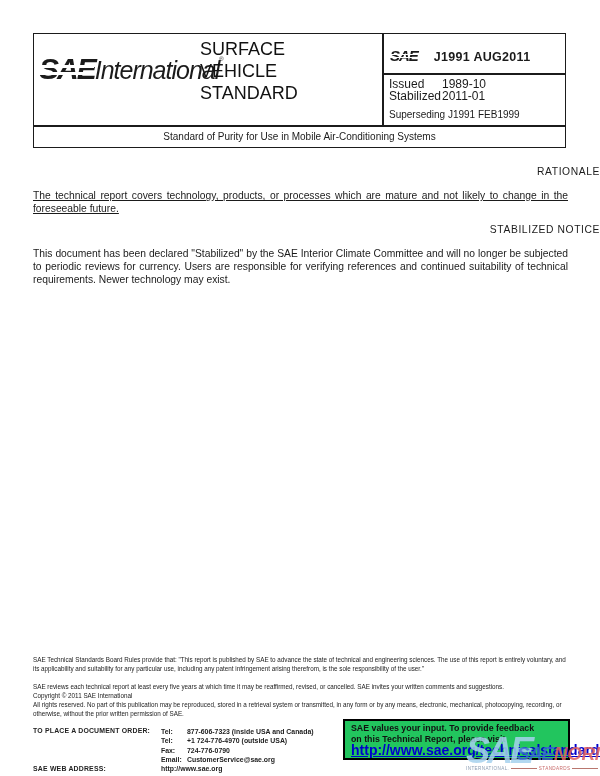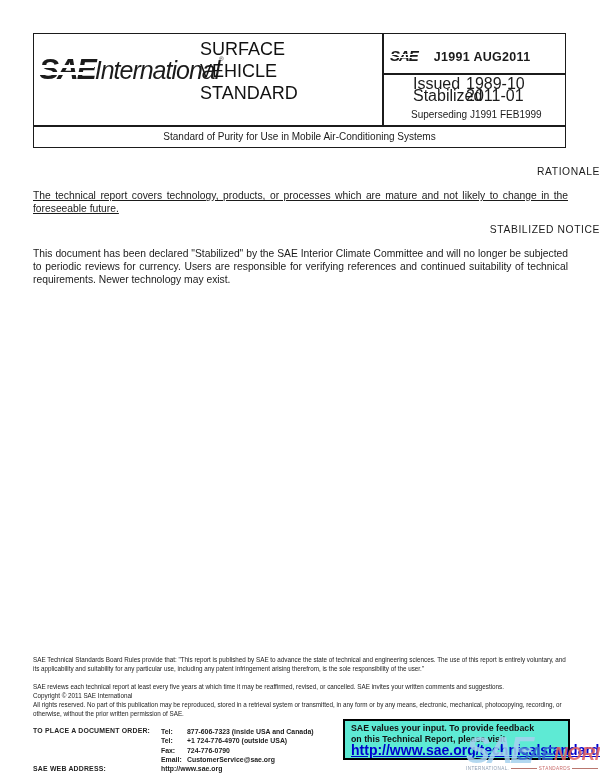--- a/index.html
+++ b/index.html
@@ -31,24 +31,24 @@
 
   .doc-type { position:absolute; left:166px; top:4px; width:180px;
               font-size:18px; font-weight:normal; line-height:22px; color:#111; }
 
   .code-row { position:absolute; left:356px; top:13px; white-space:nowrap; }
   .sae-mark.small { font-size:15px; letter-spacing:-1px; }
   .sae-mark.small .stripe { height:1.3px; }
   .sae-mark.small .s1 { top:38%; } .sae-mark.small .s2 { top:60%; }
   .code-text { font-size:12.5px; font-weight:bold; margin-left:16px; letter-spacing:.3px; }
 
-  .meta { position:absolute; left:355px; top:44px; font-size:16px; line-height:12px;margin-left:24px; }
+  .meta { position:absolute; left:355px; top:44px; font-size:12px; line-height:12px; }
   .meta-row { display:flex; }
   .meta-label { width:53px; }
-  .superseding { position:absolute; left:355px; top:75px; font-size:10px;margin-left:22px; }
+  .superseding { position:absolute; left:355px; top:75px; font-size:10px; }
 
   .title-strip { position:absolute; left:0; right:0; top:92.5px; bottom:0;
                  display:flex; align-items:center; justify-content:center;
                  font-size:10px; }
 
   
   .sec-heading { position:absolute; left:0; width:600px; text-align:right;
                  font-size:10.3px; letter-spacing:.6px; }
   .sec-heading.h1 { top:166px; }
   .sec-heading.h2 { top:224px; }
@@ -67,21 +67,21 @@
                  font-size:6.9px; font-weight:bold; color:#222; }
   .order-label { position:absolute; left:0; top:1px; letter-spacing:.2px; }
   .contact-rows { position:absolute; left:128px; top:1px; }
   .contact-row { display:flex; line-height:9.3px; }
   .c-label { width:26px; }
   .web-row { position:absolute; left:0; top:38px; display:flex; line-height:9.3px; }
   .web-label { width:128px; letter-spacing:.2px; }
 
   .feedback-box { position:absolute; left:343px; top:719px; width:227px;
                   border:2px solid #000; box-sizing:border-box;
-                  padding:2px 5px 3px 6px; background:#5eead4;
+                  padding:2px 5px 3px 6px; background:#22c55e;
                   font-size:8.8px; font-weight:bold; line-height:10.8px; color:#111; }
   .feedback-link { display:block; color:#0000cc; text-decoration:underline;
                    font-size:14px; white-space:nowrap; }
 
   
   .watermark { position:absolute; left:464px; top:735px; width:136px; height:41px;
                pointer-events:none; z-index:5; }
   .wm-sae-big { position:absolute; left:2px; top:-2px; font-size:36px; line-height:1;
                 font-style:italic; font-weight:900; letter-spacing:-3px;
                 color:#a6d2ee; opacity:.85; }

